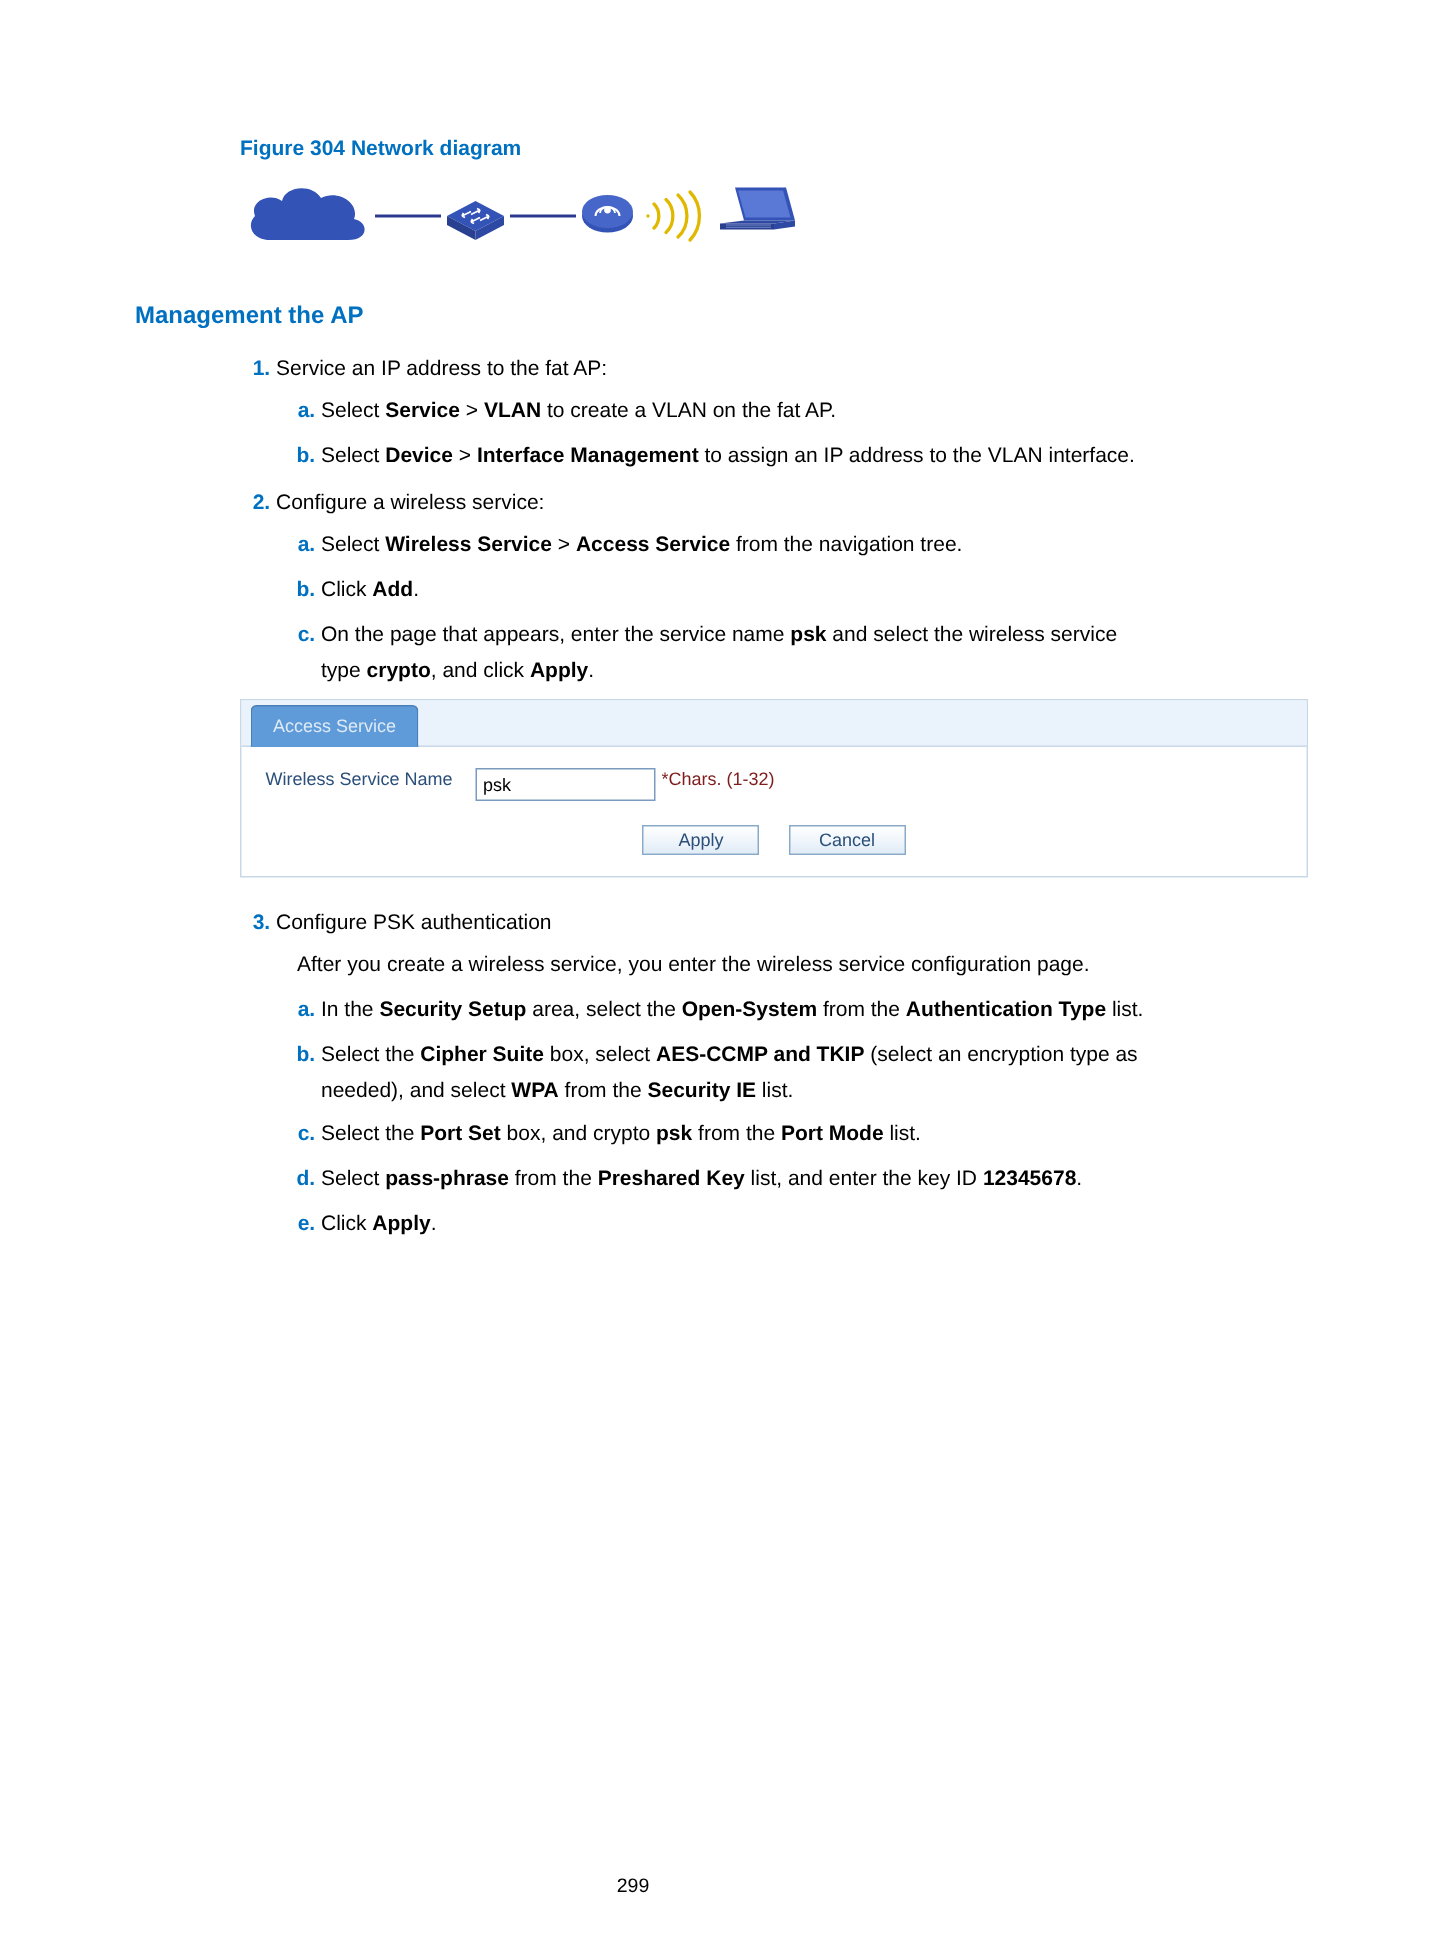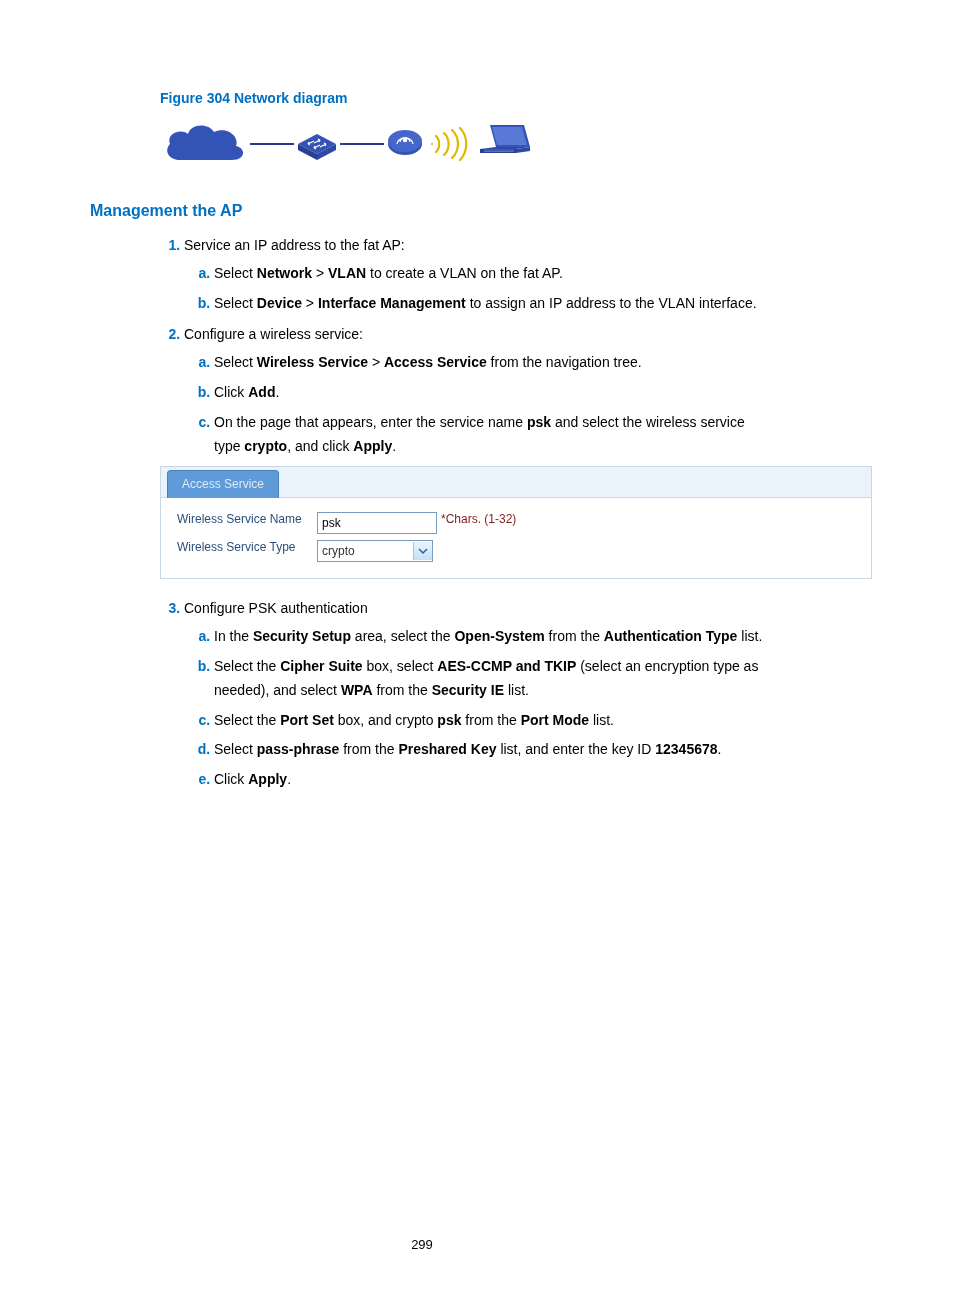--- a/index.html
+++ b/index.html
@@ -177,21 +177,21 @@
     background: linear-gradient(#ffffff,#e1ecf7);
     color: #2b4f7a;
     font-size: 12px;
     margin: 0 8px;
     text-align: center;
     font-family: Tahoma, Arial, sans-serif;
     cursor: pointer;
   }
   .page-number {
     position: absolute;
-    bottom: 44px;
+    bottom: 32px;
     width: 100%;
     left: 0;
     text-align: center;
     font-size: 13px;
     color: #000;
   }
 </style>
 </head>
 <body>
 
@@ -253,21 +253,21 @@
   </div>
 
   <div class="h2">Management the AP</div>
 
   <ol class="main-list">
 
     <li>
       <span>Service an IP address to the fat AP:</span>
       <ol class="sub-list">
         <li>
-          <span>Select </span><span class="bold">Network</span><span> &gt; </span><span class="bold">VLAN</span><span> to create a VLAN on the fat AP.</span>
+          <span>Select </span><span class="bold">Service</span><span> &gt; </span><span class="bold">VLAN</span><span> to create a VLAN on the fat AP.</span>
         </li>
         <li>
           <span>Select </span><span class="bold">Device</span><span> &gt; </span><span class="bold">Interface Management</span><span> to assign an IP address to the VLAN interface.</span>
         </li>
       </ol>
     </li>
 
     <li>
       <span>Configure a wireless service:</span>
       <ol class="sub-list">
@@ -288,37 +288,31 @@
   <div class="embedded-ui">
     <div class="tab-row">
       <div class="tab">Access Service</div>
     </div>
     <div class="ui-body">
       <div class="form-row">
         <div class="form-label">Wireless Service Name</div>
         <input class="text-input" type="text" value="psk" style="">
         <span class="hint">*Chars. (1-32)</span>
       </div>
-      <div class="form-row">
-        <div class="form-label">Wireless Service Type</div>
-        <div class="select-wrap">
-          <span class="select-value">crypto</span>
-          <span class="select-arrow">
-            <svg width="10" height="10" viewBox="0 0 10 10">
-                <path d="M1 3 L5 7 L9 3" stroke="#2b5f9e" stroke-width="1.5" fill="none"></path>
-              </svg>
-          </span>
-        </div>
+      <div class="button-row">
+        <span class="ui-btn">Apply</span>
+        <span class="ui-btn">Cancel</span>
       </div>
     </div>
   </div>
 
   <ol class="main-list" start="3">
     <li>
       <span>Configure PSK authentication</span>
+      <div class="after-note">After you create a wireless service, you enter the wireless service configuration page.</div>
       <ol class="sub-list">
         <li>
           <span>In the </span><span class="bold">Security Setup</span><span> area, select the </span><span class="bold">Open-System</span><span> from the </span><span class="bold">Authentication Type</span><span> list.</span>
         </li>
         <li>
           <span>Select the </span><span class="bold">Cipher Suite</span><span> box, select </span><span class="bold">AES-CCMP and TKIP</span><span> (select an encryption type as needed), and select </span><span class="bold">WPA</span><span> from the </span><span class="bold">Security IE</span><span> list.</span>
         </li>
         <li>
           <span>Select the </span><span class="bold">Port Set</span><span> box, and crypto </span><span class="bold">psk</span><span> from the </span><span class="bold">Port Mode</span><span> list.</span>
         </li>

